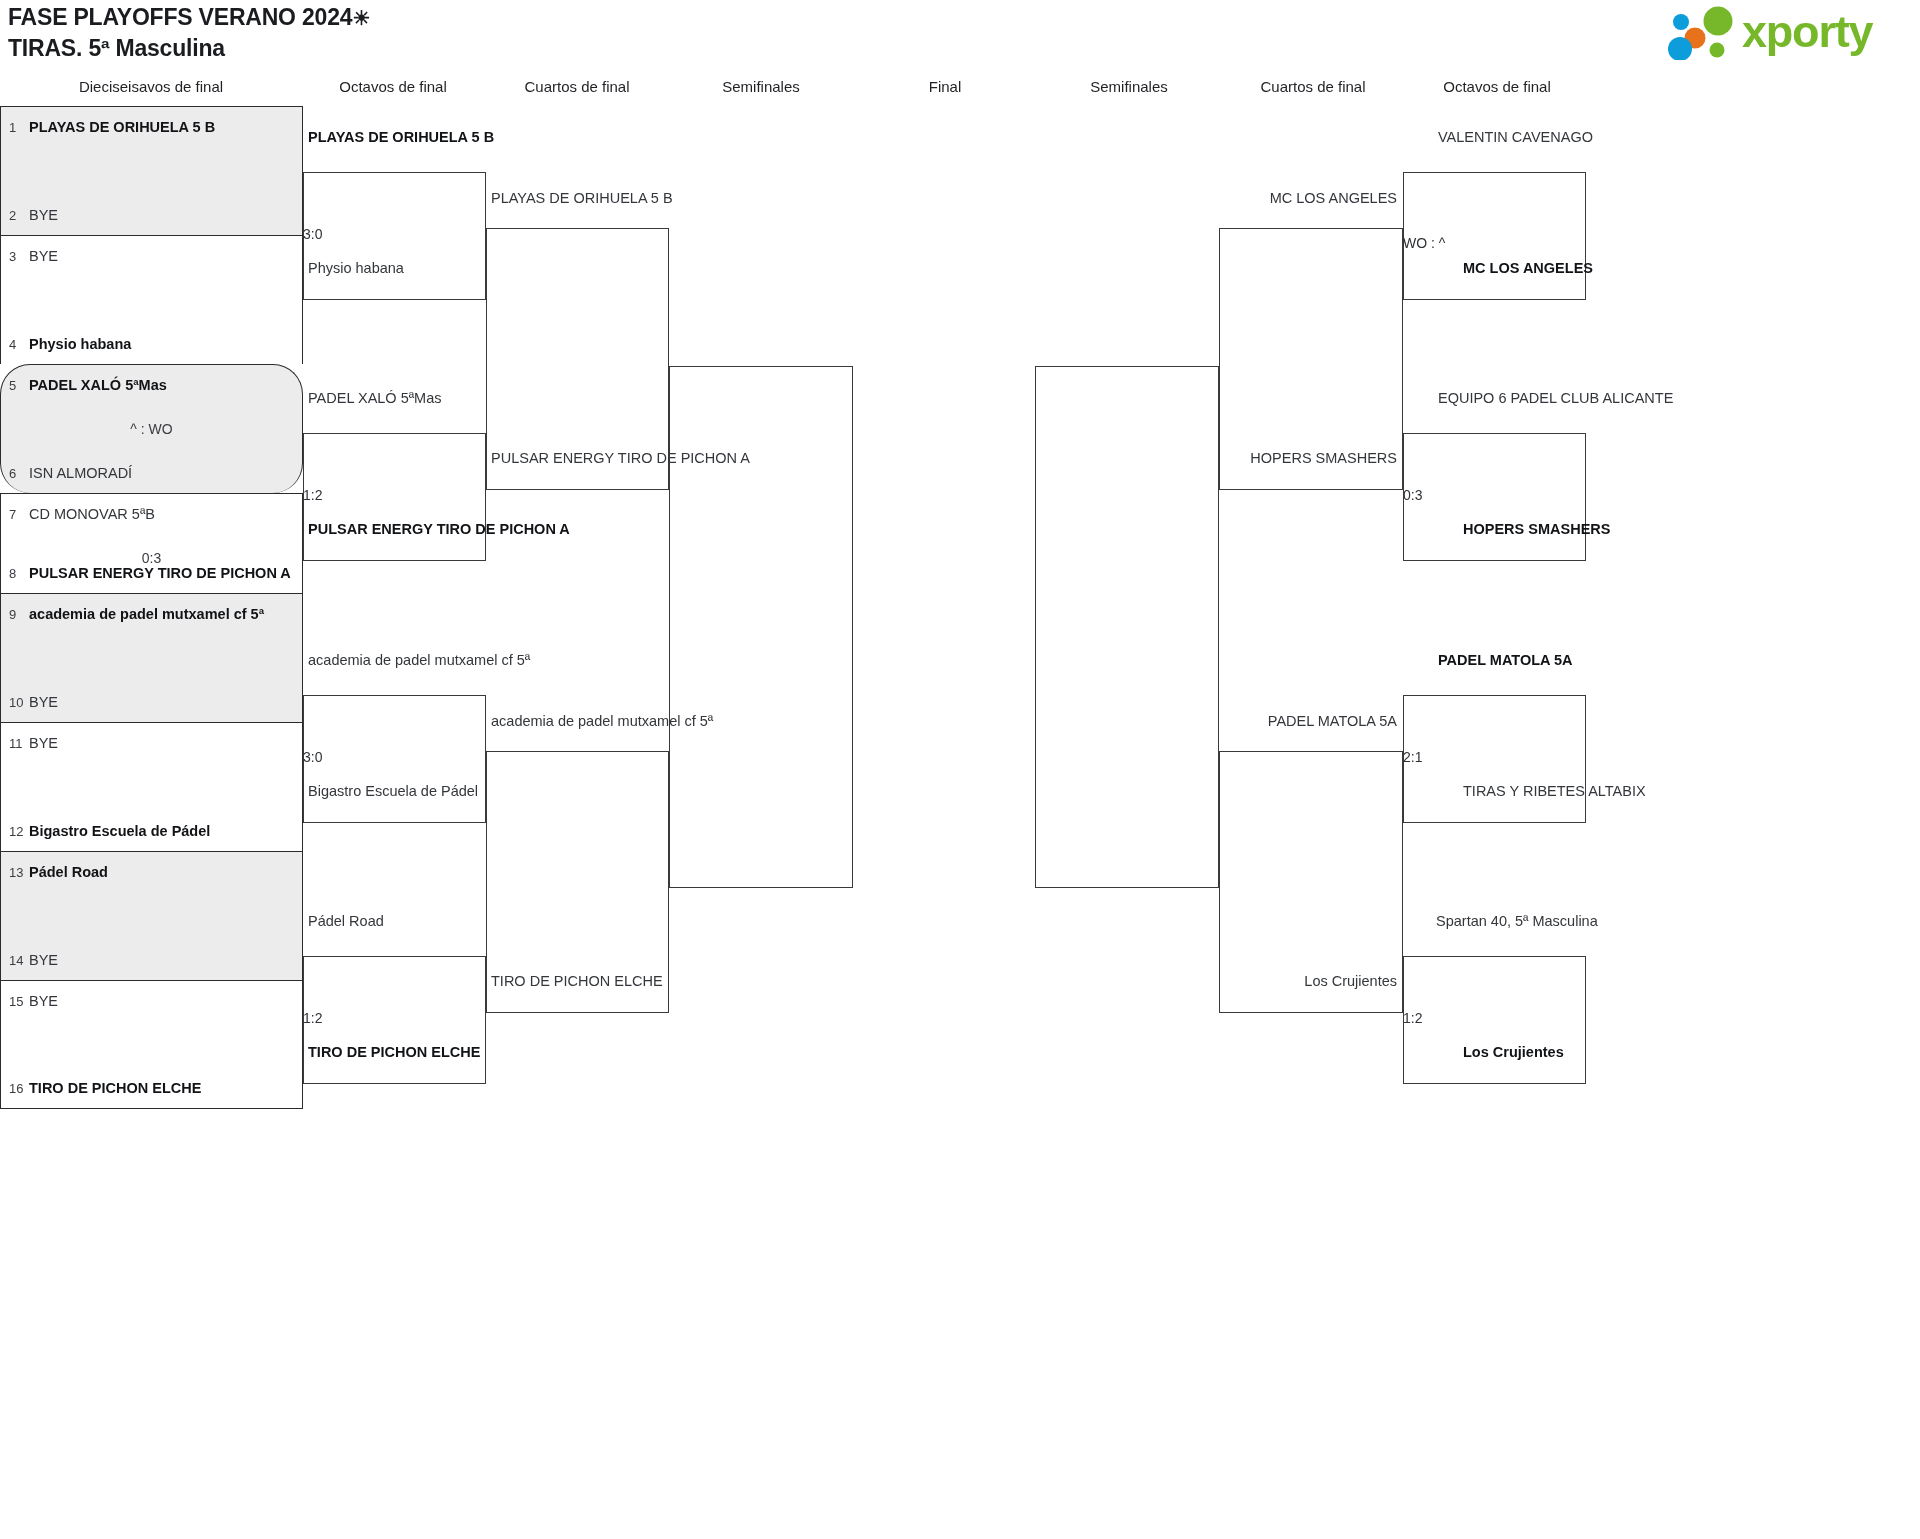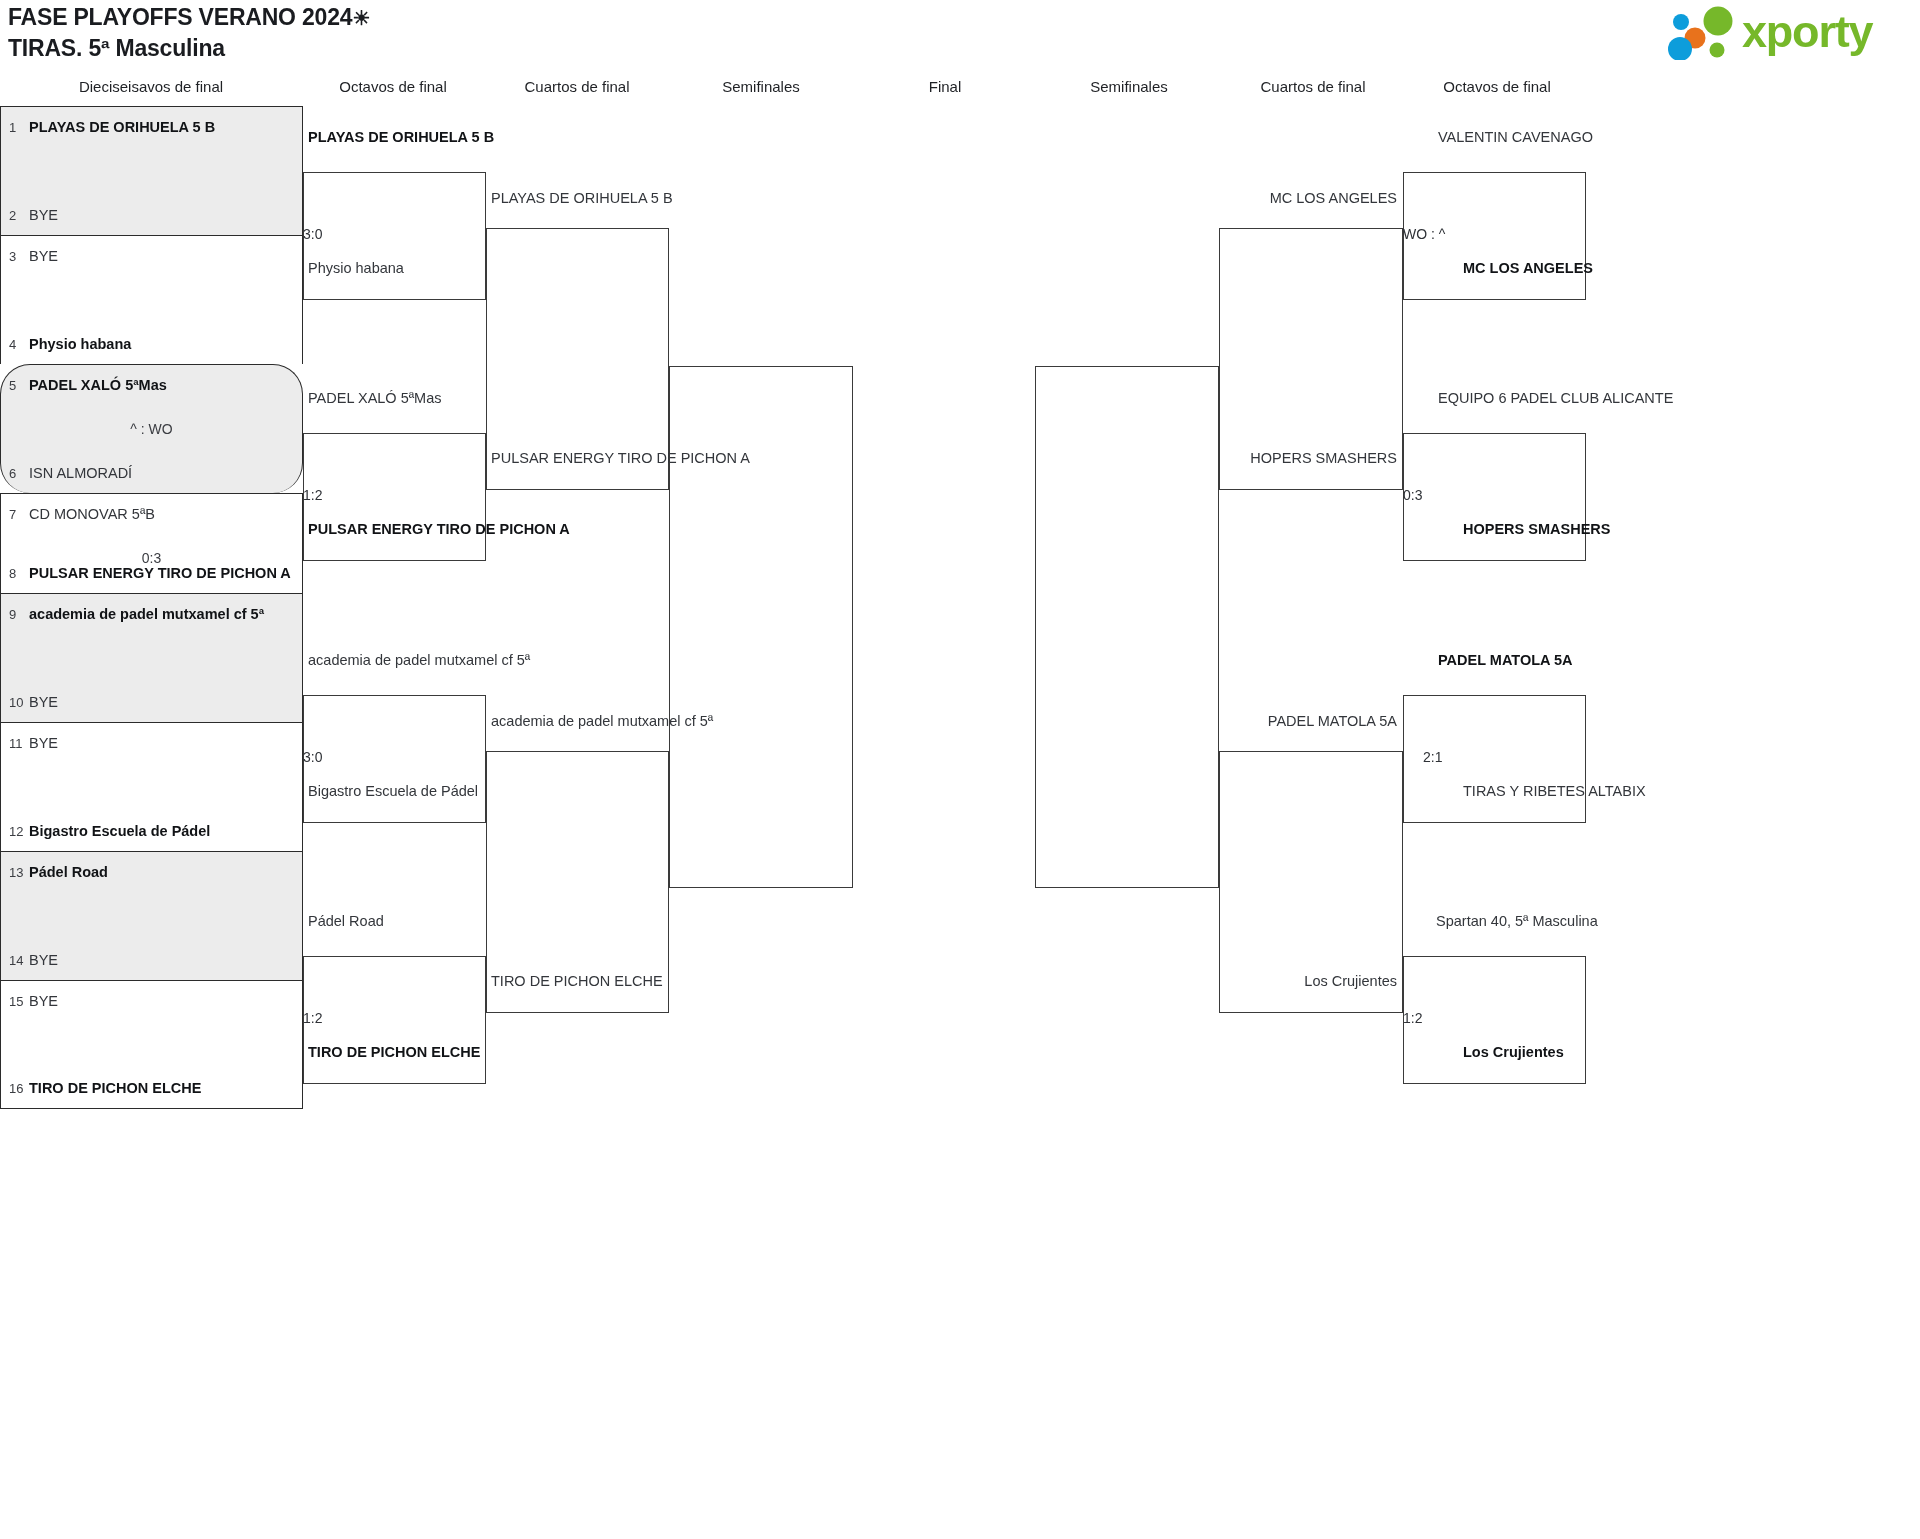--- a/index.html
+++ b/index.html
@@ -181,29 +181,29 @@
       <div class="mlabel lose l-align" style="left: 491px; top: 971px; width: 360px;">TIRO DE PICHON ELCHE</div>
       <div class="mbox" style="left: 669px; top: 366px; width: 184px; height: 522px;"></div>
       <div class="mbox" style="left: 1035px; top: 366px; width: 184px; height: 522px;"></div>
       <div class="mbox" style="left: 1219px; top: 228px; width: 184px; height: 262px;"></div>
       <div class="mlabel lose r-align" style="left: 1037px; top: 188px; width: 360px;">MC LOS ANGELES</div>
       <div class="mlabel lose r-align" style="left: 1037px; top: 448px; width: 360px;">HOPERS SMASHERS</div>
       <div class="mbox" style="left: 1219px; top: 751px; width: 184px; height: 262px;"></div>
       <div class="mlabel lose r-align" style="left: 1037px; top: 711px; width: 360px;">PADEL MATOLA 5A</div>
       <div class="mlabel lose r-align" style="left: 1037px; top: 971px; width: 360px;">Los Crujientes</div>
       <div class="mbox" style="left: 1403px; top: 172px; width: 183px; height: 128px;"></div>
-      <div class="mscore" style="left: 1403px; top: 226px; width: 146px;">WO : ^</div>
+      <div class="mscore" style="left: 1403px; top: 235px; width: 146px;">WO : ^</div>
       <div class="mlabel lose l-align" style="left: 1438px; top: 127px; width: 430px;">VALENTIN CAVENAGO</div>
       <div class="mlabel win l-align" style="left: 1463px; top: 258px; width: 430px;">MC LOS ANGELES</div>
       <div class="mbox" style="left: 1403px; top: 433px; width: 183px; height: 128px;"></div>
       <div class="mscore" style="left: 1403px; top: 487px; width: 183px;">0:3</div>
       <div class="mlabel lose l-align" style="left: 1438px; top: 388px; width: 430px;">EQUIPO 6 PADEL CLUB ALICANTE</div>
       <div class="mlabel win l-align" style="left: 1463px; top: 519px; width: 430px;">HOPERS SMASHERS</div>
       <div class="mbox" style="left: 1403px; top: 695px; width: 183px; height: 128px;"></div>
-      <div class="mscore" style="left: 1403px; top: 749px; width: 183px; padding-left: 20px;">2:1</div>
+      <div class="mscore" style="left: 1403px; top: 749px; width: 183px;">2:1</div>
       <div class="mlabel win l-align" style="left: 1438px; top: 650px; width: 430px;">PADEL MATOLA 5A</div>
       <div class="mlabel lose l-align" style="left: 1463px; top: 781px; width: 430px;">TIRAS Y RIBETES ALTABIX</div>
       <div class="mbox" style="left: 1403px; top: 956px; width: 183px; height: 128px;"></div>
       <div class="mscore" style="left: 1403px; top: 1010px; width: 183px;">1:2</div>
       <div class="mlabel lose l-align" style="left: 1436px; top: 911px; width: 430px;">Spartan 40, 5ª Masculina</div>
       <div class="mlabel win l-align" style="left: 1463px; top: 1042px; width: 430px;">Los Crujientes</div>
     </div>
 
 </div>
 

